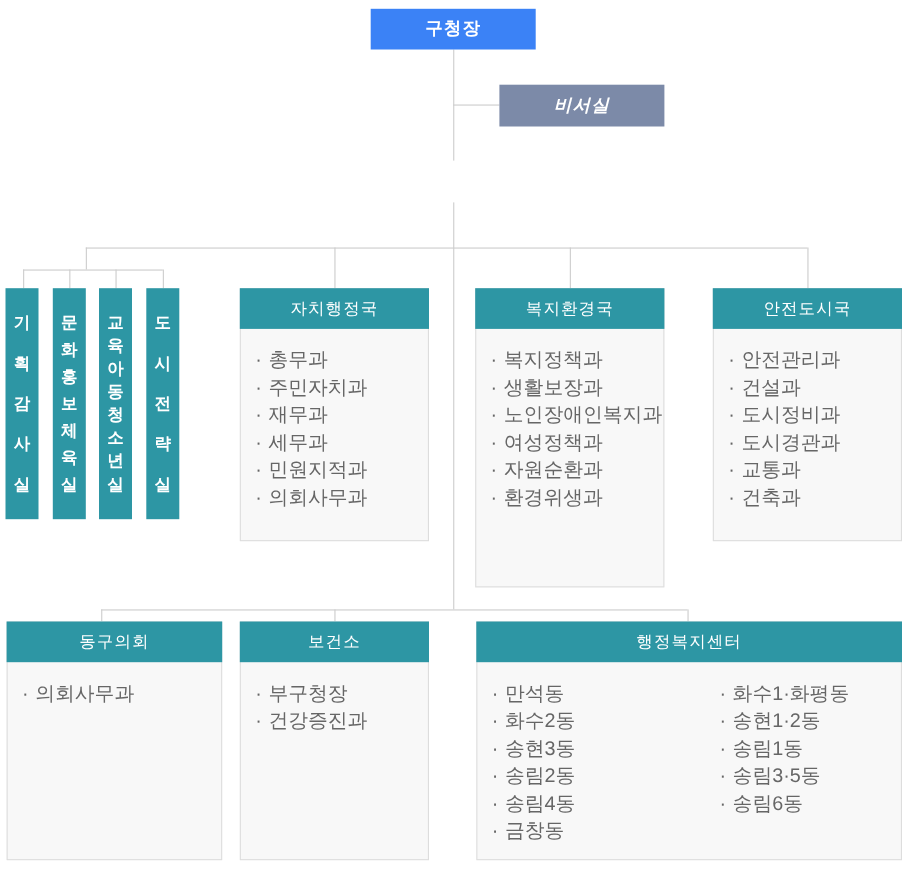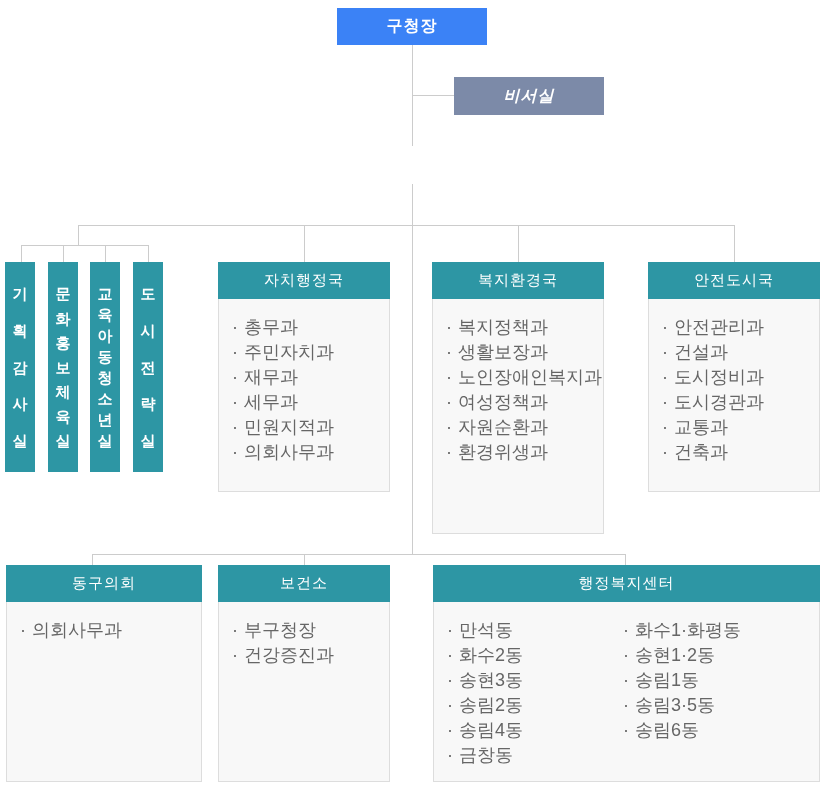--- a/index.html
+++ b/index.html
@@ -36,21 +36,21 @@
   .panel { position: absolute; background: #f8f8f8; border: 1px solid #dddddd; }
   .panel-header {
     position: absolute; left: -1px; top: -1px; right: -1px; height: 37px;
     background: #2D96A4; color: #ffffff; font-weight: normal; font-size: 15px;
     display: flex; align-items: center; justify-content: center; letter-spacing: 1px;
   }
   .panel-body { position: absolute; left: 0; right: 0; top: 36px; bottom: 0; padding: 16px 6px 0 13px; }
   .item { display: block; height: 25px; line-height: 25px; font-size: 18px; color: #666666; white-space: nowrap; }
   .bullet { display: inline-block; margin-right: 6px; color: #666666; }
 
-  .cols { display: flex; }
+  .cols { display: flex; gap: 31px; }
   .col-left { width: 176px; }
   .col-right { flex: 1; }
 </style>
 </head>
 <body>
 
 <div id="stage">
 
   <div class="line v" style="left:412px; top:45px;  height:101px;"></div>
   <div class="line h" style="left:412px; top:95px;  width:42px;"></div>

